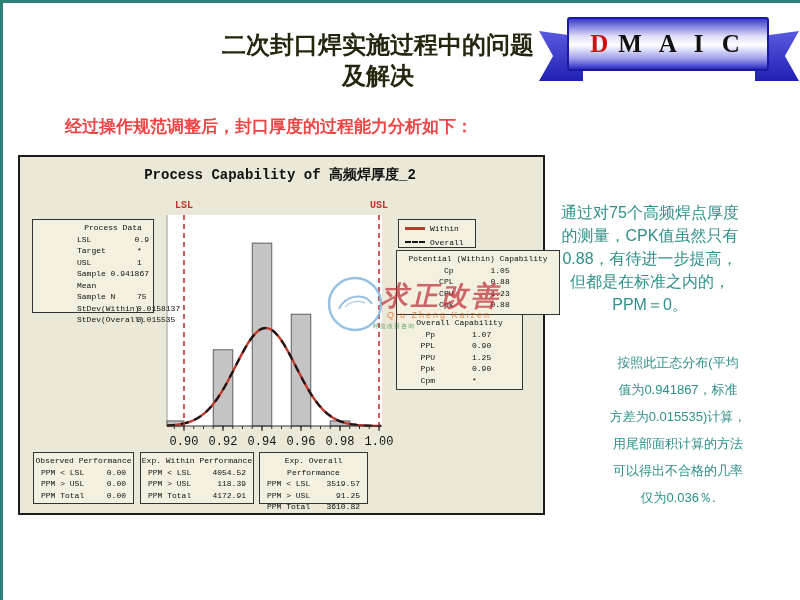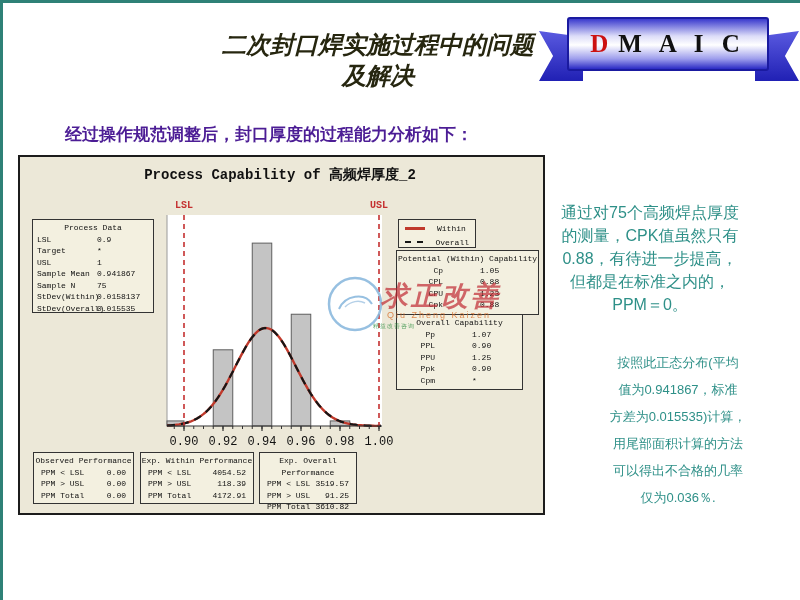--- a/index.html
+++ b/index.html
@@ -1,22 +1,22 @@
 <!DOCTYPE html>
 <html><head>
 <meta charset="utf-8">
 <style>
   html,body{margin:0;padding:0;}
   body{width:800px;height:600px;overflow:hidden;font-family:"Liberation Sans",sans-serif;background:#ffffff;position:relative;}
   .slide{position:absolute;inset:0;background:#fff;border-top:3px solid #2f8177;border-left:3px solid #2f8177;box-sizing:border-box;}
 
   
   .page-title{position:absolute;left:150px;top:26px;width:450px;text-align:center;
-    font-size:24px;font-weight:bold;color:#26260f;line-height:31px;font-style:italic;}
-  .subtitle{position:absolute;left:62px;top:120px;font-size:17px;font-weight:bold;color:#4c1d95;font-family:Liberation Serif, serif;}
+    font-size:24px;font-weight:bold;color:#26260f;line-height:31px;}
+  .subtitle{position:absolute;left:62px;top:112px;font-size:17px;font-weight:bold;color:#ef4444;font-family:Liberation Serif, serif;}
 
   
   .ribbon{position:absolute;left:535px;top:8px;width:262px;height:80px;}
   .tail{position:absolute;top:20px;width:44px;height:50px;background:linear-gradient(180deg,#5a5ae0,#2020b4);}
   .tail-left{left:1px;clip-path:polygon(0 0,100% 12%,100% 100%,0 100%,32% 50%);}
   .tail-right{left:217px;clip-path:polygon(0 12%,100% 0,68% 50%,100% 100%,0 100%);}
   .ribbon-rect{position:absolute;left:29px;top:6px;width:202px;height:54px;border:2px solid #1a1aa0;border-radius:3px;
     background:linear-gradient(180deg,#3a3ace 0%,#dcdcf8 34%,#ffffff 52%,#9c9cec 80%,#2a2ac4 100%);
     display:flex;align-items:center;justify-content:center;
     font-family:"Liberation Serif",serif;font-size:25px;font-weight:bold;letter-spacing:6px;box-sizing:border-box;}
@@ -35,21 +35,21 @@
   .prow{display:flex;padding:0 4px;}
   .prow .pl{width:60px;}
   
   .crow{display:flex;justify-content:center;gap:10px;}
   .crow .cl{width:30px;text-align:right;}
   .crow .cv{width:42px;text-align:left;margin-left:27px;}
   
   .frow{display:flex;padding:0 7px;}
   .frow .fv{margin-left:auto;}
   
-  .litem{display:flex;align-items:center;gap:12px;padding:2.5px 6px 0 6px;}
+  .litem{display:flex;align-items:center;gap:5px;padding:2.5px 6px 0 6px;}
   .lsample{width:20px;height:0;border-top:3px solid #c0392b;}
   .lsample.dashed{border-top:2.5px dashed #161616;}
 
   
   .note{position:absolute;text-align:center;color:#2e9088;}
   .note1{left:528px;top:198px;width:238px;font-size:16px;line-height:23px;}
   .note2{left:552px;top:346px;width:246px;font-size:13px;line-height:27px;}
 
   
   .watermark{position:absolute;left:322px;top:270px;width:180px;height:62px;opacity:.85;z-index:5;pointer-events:none;}
@@ -126,21 +126,21 @@
         <line x1="241.99999999999986" y1="269" x2="241.99999999999986" y2="274" stroke="#333" stroke-width="1.2"></line>
         <text x="241.99999999999986" y="288" text-anchor="middle" fill="#111" font-size="12" font-family="&quot;Liberation Mono&quot;,&quot;DejaVu Sans Mono&quot;,monospace">0.94</text>
         <line x1="280.9999999999999" y1="269" x2="280.9999999999999" y2="274" stroke="#333" stroke-width="1.2"></line>
         <text x="280.9999999999999" y="288" text-anchor="middle" fill="#111" font-size="12" font-family="&quot;Liberation Mono&quot;,&quot;DejaVu Sans Mono&quot;,monospace">0.96</text>
         <line x1="319.9999999999999" y1="269" x2="319.9999999999999" y2="274" stroke="#333" stroke-width="1.2"></line>
         <text x="319.9999999999999" y="288" text-anchor="middle" fill="#111" font-size="12" font-family="&quot;Liberation Mono&quot;,&quot;DejaVu Sans Mono&quot;,monospace">0.98</text>
         <line x1="358.99999999999994" y1="269" x2="358.99999999999994" y2="274" stroke="#333" stroke-width="1.2"></line>
         <text x="358.99999999999994" y="288" text-anchor="middle" fill="#111" font-size="12" font-family="&quot;Liberation Mono&quot;,&quot;DejaVu Sans Mono&quot;,monospace">1.00</text>
       </svg>
 
-    <div class="mbox" style="left:12px;top:62px;width:122px;height:94px;">
+    <div class="mbox" style="left:12px;top:62px;width:122px;height:94px;padding-left:40px;">
       <div class="hdr">Process Data</div>
       <div class="prow">
           <span class="pl">LSL</span>
           <span>0.9</span>
         </div>
       <div class="prow">
           <span class="pl">Target</span>
           <span>*</span>
         </div>
       <div class="prow">
@@ -169,21 +169,21 @@
       <div class="litem">
           <span class="lsample"></span>
           <span>Within</span>
         </div>
       <div class="litem">
           <span class="lsample dashed"></span>
           <span>Overall</span>
         </div>
     </div>
 
-    <div class="mbox" style="left:376px;top:93px;width:143px;height:65px;">
+    <div class="mbox" style="left:376px;top:93px;width:164px;height:65px;">
       <div class="hdr">Potential (Within) Capability</div>
       <div class="crow">
           <span class="cl">Cp</span>
           <span class="cv">1.05</span>
         </div>
       <div class="crow">
           <span class="cl">CPL</span>
           <span class="cv">0.88</span>
         </div>
       <div class="crow">
@@ -243,21 +243,21 @@
         </div>
       <div class="frow">
           <span>PPM &gt; USL</span>
           <span class="fv">118.39</span>
         </div>
       <div class="frow">
           <span>PPM Total</span>
           <span class="fv">4172.91</span>
         </div>
     </div>
-    <div class="mbox" style="left:239px;top:295px;width:98px;height:52px;">
+    <div class="mbox" style="left:239px;top:295px;width:109px;height:52px;">
       <div class="hdr">Exp.  Overall Performance</div>
       <div class="frow">
           <span>PPM &lt; LSL</span>
           <span class="fv">3519.57</span>
         </div>
       <div class="frow">
           <span>PPM &gt; USL</span>
           <span class="fv">91.25</span>
         </div>
       <div class="frow">

